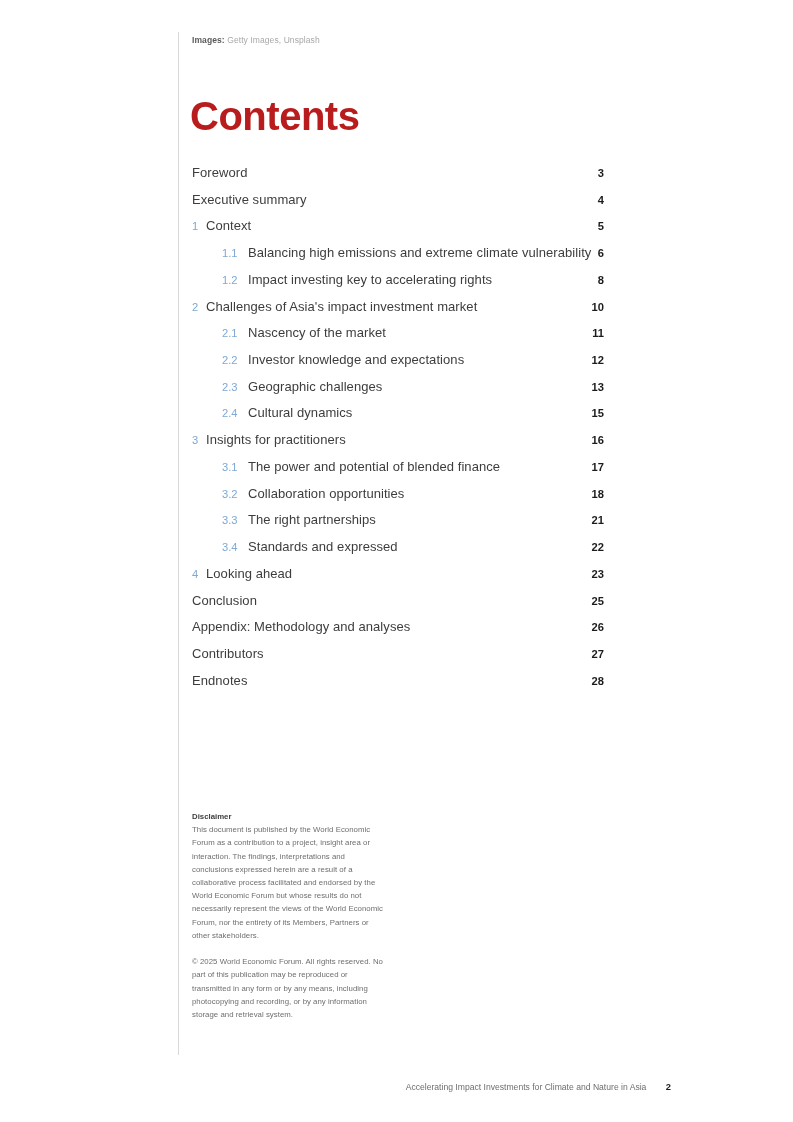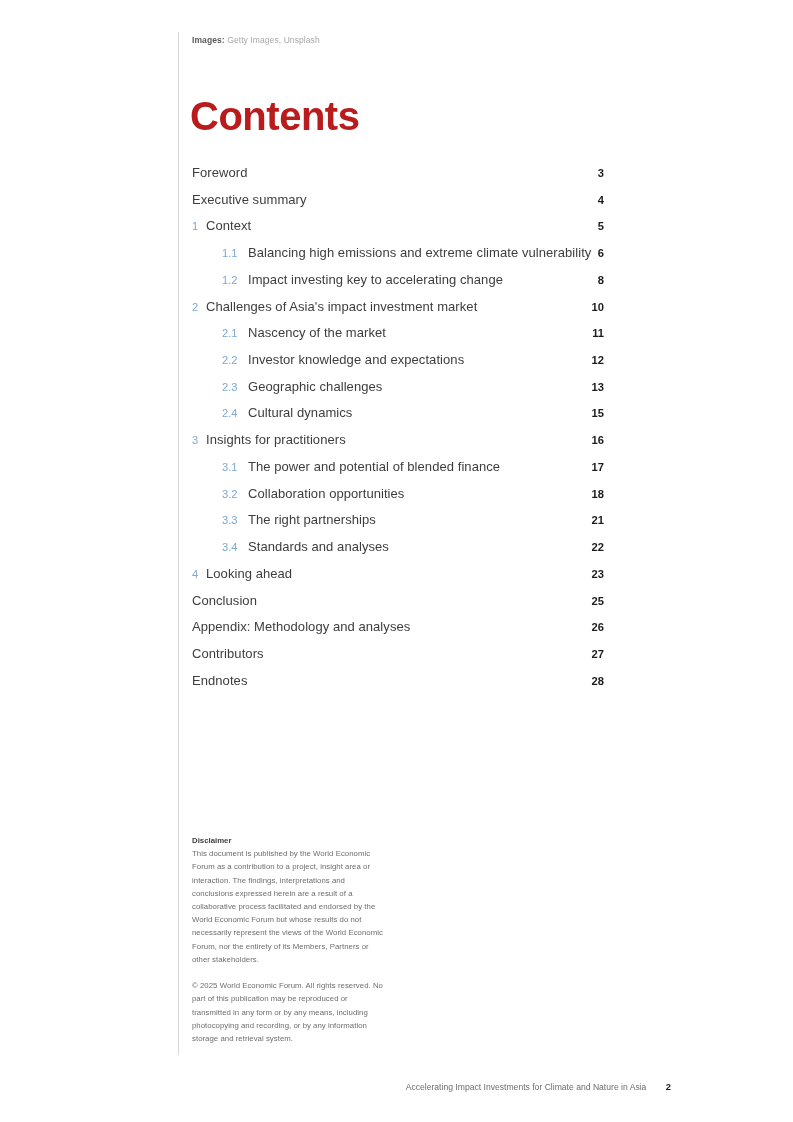--- a/index.html
+++ b/index.html
@@ -105,21 +105,20 @@
   
   .lvl2 > .toc-num   { left: 30px; }
   .lvl2 > .toc-label { left: 56px; }
 
   
   .disclaimer {
     position: absolute;
     left: 192px;
     top: 810px;
     width: 195px;
-    margin-top: 24px;
   }
   .disclaimer-title {
     font-size: 7.8px;
     font-weight: bold;
     color: #3d3d3d;
     line-height: 13.2px;
   }
   .disclaimer p {
     margin: 0;
     font-size: 7.8px;
@@ -181,21 +180,21 @@
         <span class="toc-label">Context</span>
         <span class="toc-page">5</span>
       </div>
       <div class="toc-row lvl2">
         <span class="toc-num">1.1</span>
         <span class="toc-label">Balancing high emissions and extreme climate vulnerability</span>
         <span class="toc-page">6</span>
       </div>
       <div class="toc-row lvl2">
         <span class="toc-num">1.2</span>
-        <span class="toc-label">Impact investing key to accelerating change</span>
+        <span class="toc-label">Impact investing key to accelerating rights</span>
         <span class="toc-page">8</span>
       </div>
       <div class="toc-row lvl1">
         <span class="toc-num">2</span>
         <span class="toc-label">Challenges of Asia's impact investment market</span>
         <span class="toc-page">10</span>
       </div>
       <div class="toc-row lvl2">
         <span class="toc-num">2.1</span>
         <span class="toc-label">Nascency of the market</span>
@@ -231,21 +230,21 @@
         <span class="toc-label">Collaboration opportunities</span>
         <span class="toc-page">18</span>
       </div>
       <div class="toc-row lvl2">
         <span class="toc-num">3.3</span>
         <span class="toc-label">The right partnerships</span>
         <span class="toc-page">21</span>
       </div>
       <div class="toc-row lvl2">
         <span class="toc-num">3.4</span>
-        <span class="toc-label">Standards and analyses</span>
+        <span class="toc-label">Standards and expressed</span>
         <span class="toc-page">22</span>
       </div>
       <div class="toc-row lvl1">
         <span class="toc-num">4</span>
         <span class="toc-label">Looking ahead</span>
         <span class="toc-page">23</span>
       </div>
       <div class="toc-row lvl0">
         <span class="toc-label">Conclusion</span>
         <span class="toc-page">25</span>

